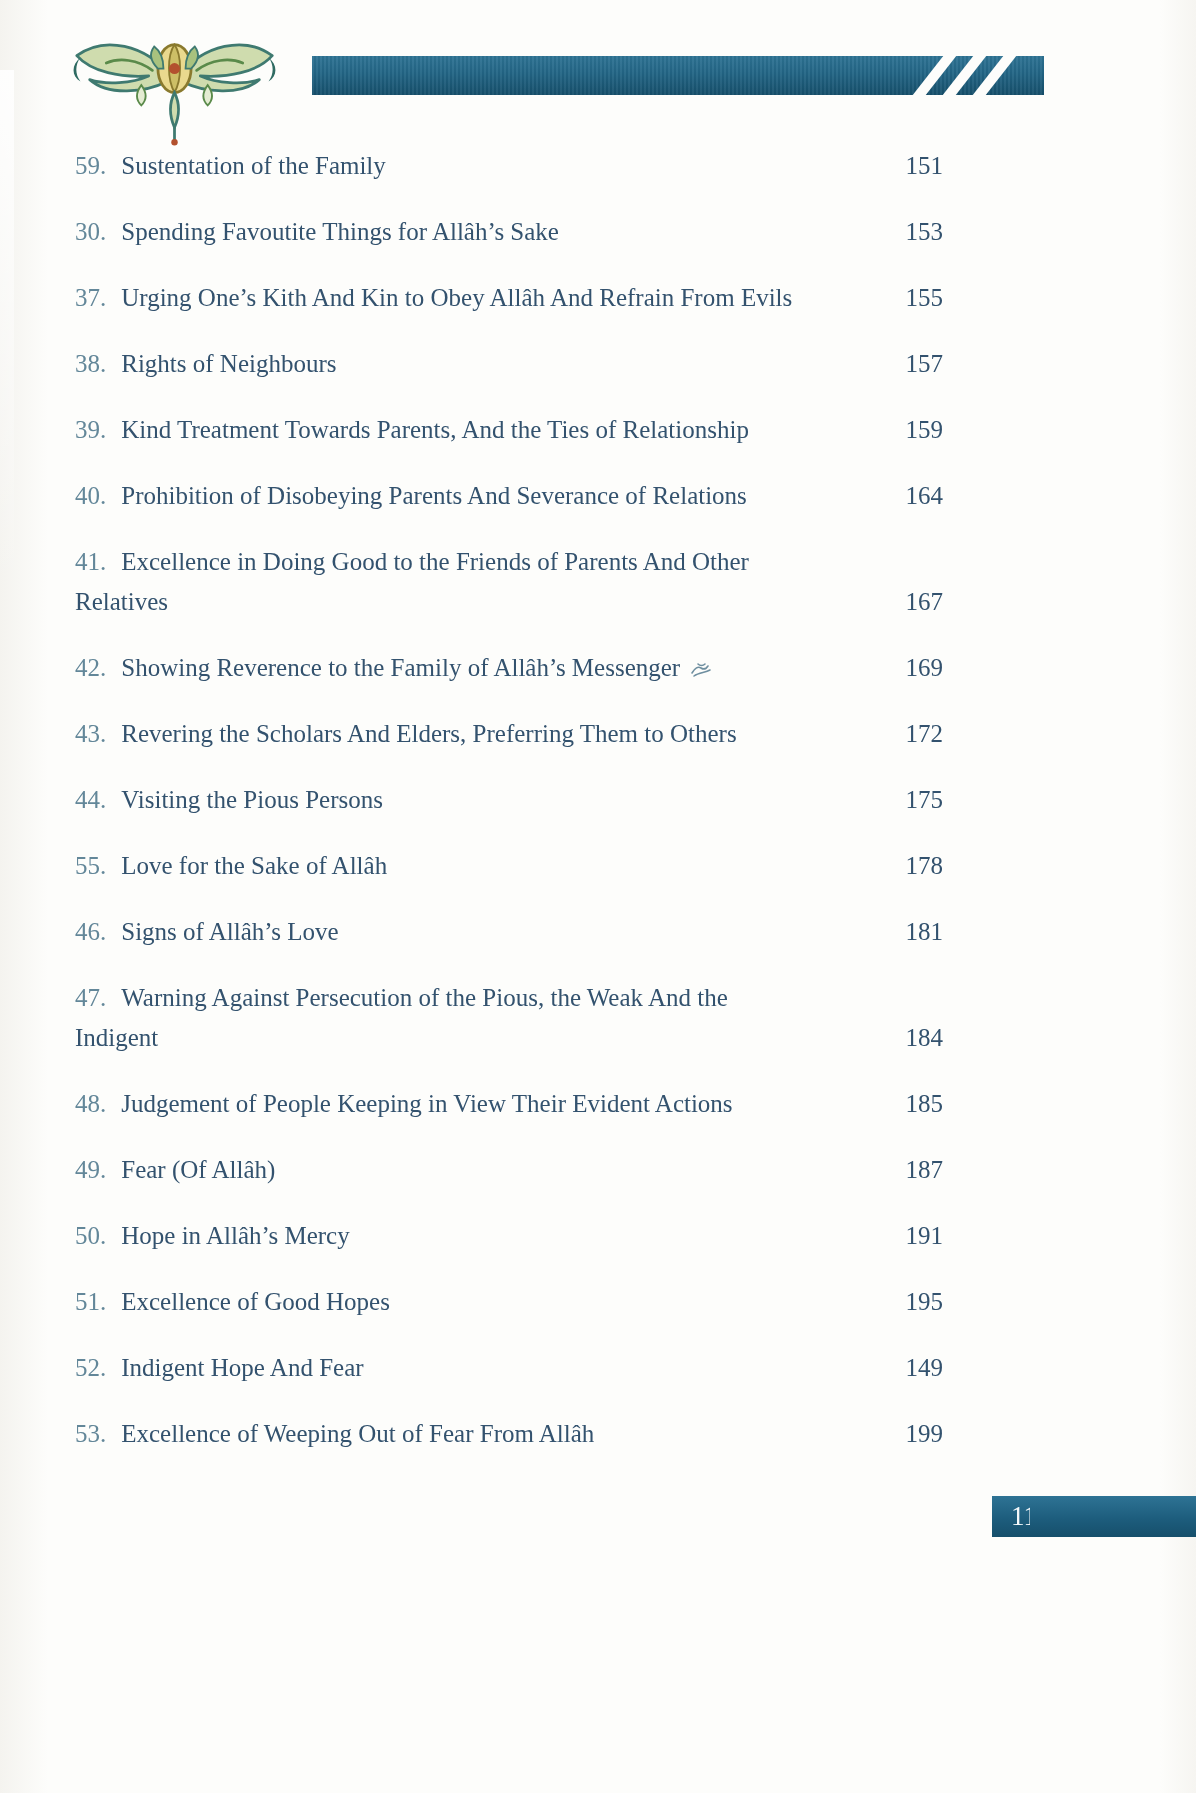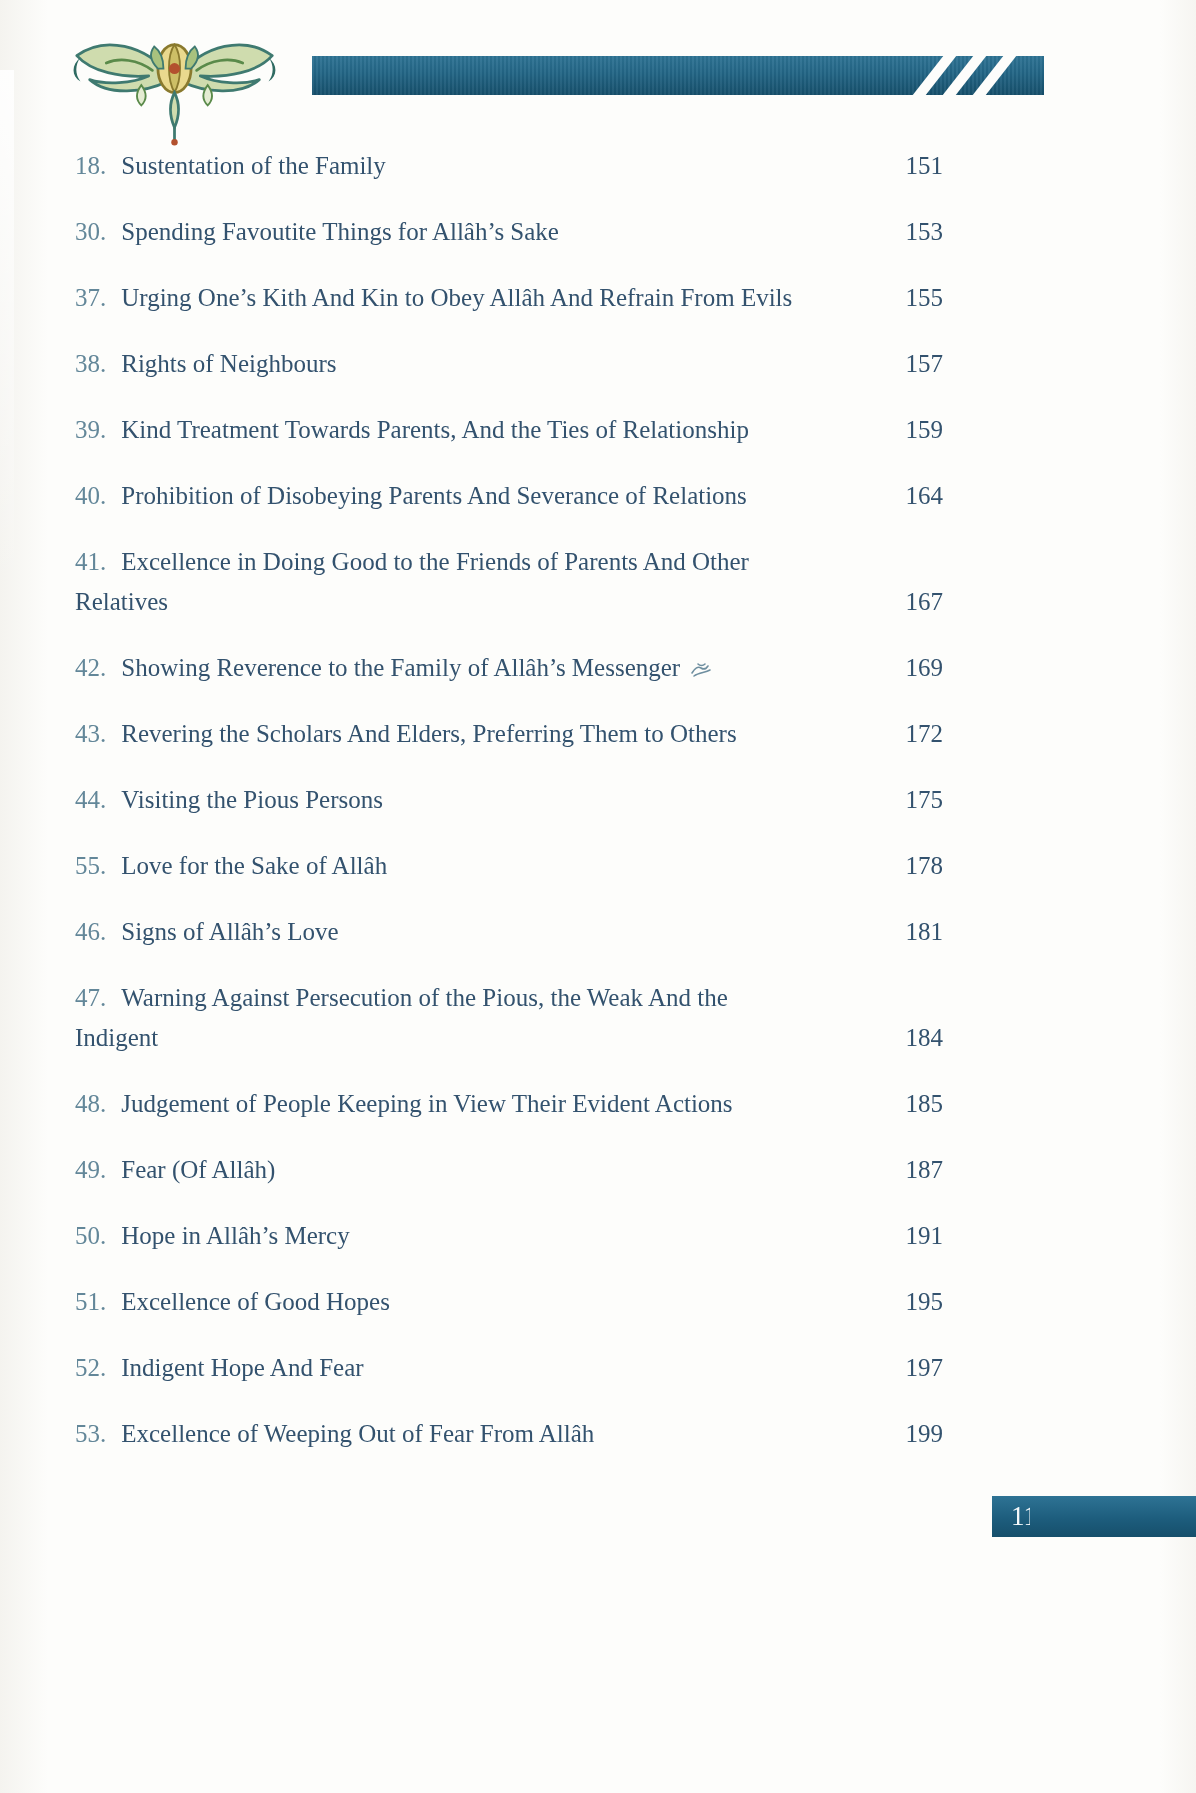--- a/index.html
+++ b/index.html
@@ -130,21 +130,21 @@
     <div class="texture"></div>
     <div class="stripes">
       <div class="stripe s1"></div>
       <div class="stripe s2"></div>
       <div class="stripe s3"></div>
     </div>
   </div>
 
   <div class="toc">
       <div class="entry">
-    <span class="entry-text"><span class="entry-num">18.</span><span class="entry-title">Sustentation of the Family</span></span>
+    <span class="entry-text"><span class="entry-num">59.</span><span class="entry-title">Sustentation of the Family</span></span>
     <span class="entry-page">151</span>
   </div>
       <div class="entry">
     <span class="entry-text"><span class="entry-num">30.</span><span class="entry-title">Spending Favoutite Things for Allâh’s Sake</span></span>
     <span class="entry-page">153</span>
   </div>
       <div class="entry">
     <span class="entry-text"><span class="entry-num">37.</span><span class="entry-title">Urging One’s Kith And Kin to Obey Allâh And Refrain From Evils</span></span>
     <span class="entry-page">155</span>
   </div>
@@ -203,21 +203,21 @@
       <div class="entry">
     <span class="entry-text"><span class="entry-num">50.</span><span class="entry-title">Hope in Allâh’s Mercy</span></span>
     <span class="entry-page">191</span>
   </div>
       <div class="entry">
     <span class="entry-text"><span class="entry-num">51.</span><span class="entry-title">Excellence of Good Hopes</span></span>
     <span class="entry-page">195</span>
   </div>
       <div class="entry">
     <span class="entry-text"><span class="entry-num">52.</span><span class="entry-title">Indigent Hope And Fear</span></span>
-    <span class="entry-page">197</span>
+    <span class="entry-page">149</span>
   </div>
       <div class="entry">
     <span class="entry-text"><span class="entry-num">53.</span><span class="entry-title">Excellence of Weeping Out of Fear From Allâh</span></span>
     <span class="entry-page">199</span>
   </div>
     </div>
 
   <div class="page-num-box">
     <span>11</span>
   </div>

